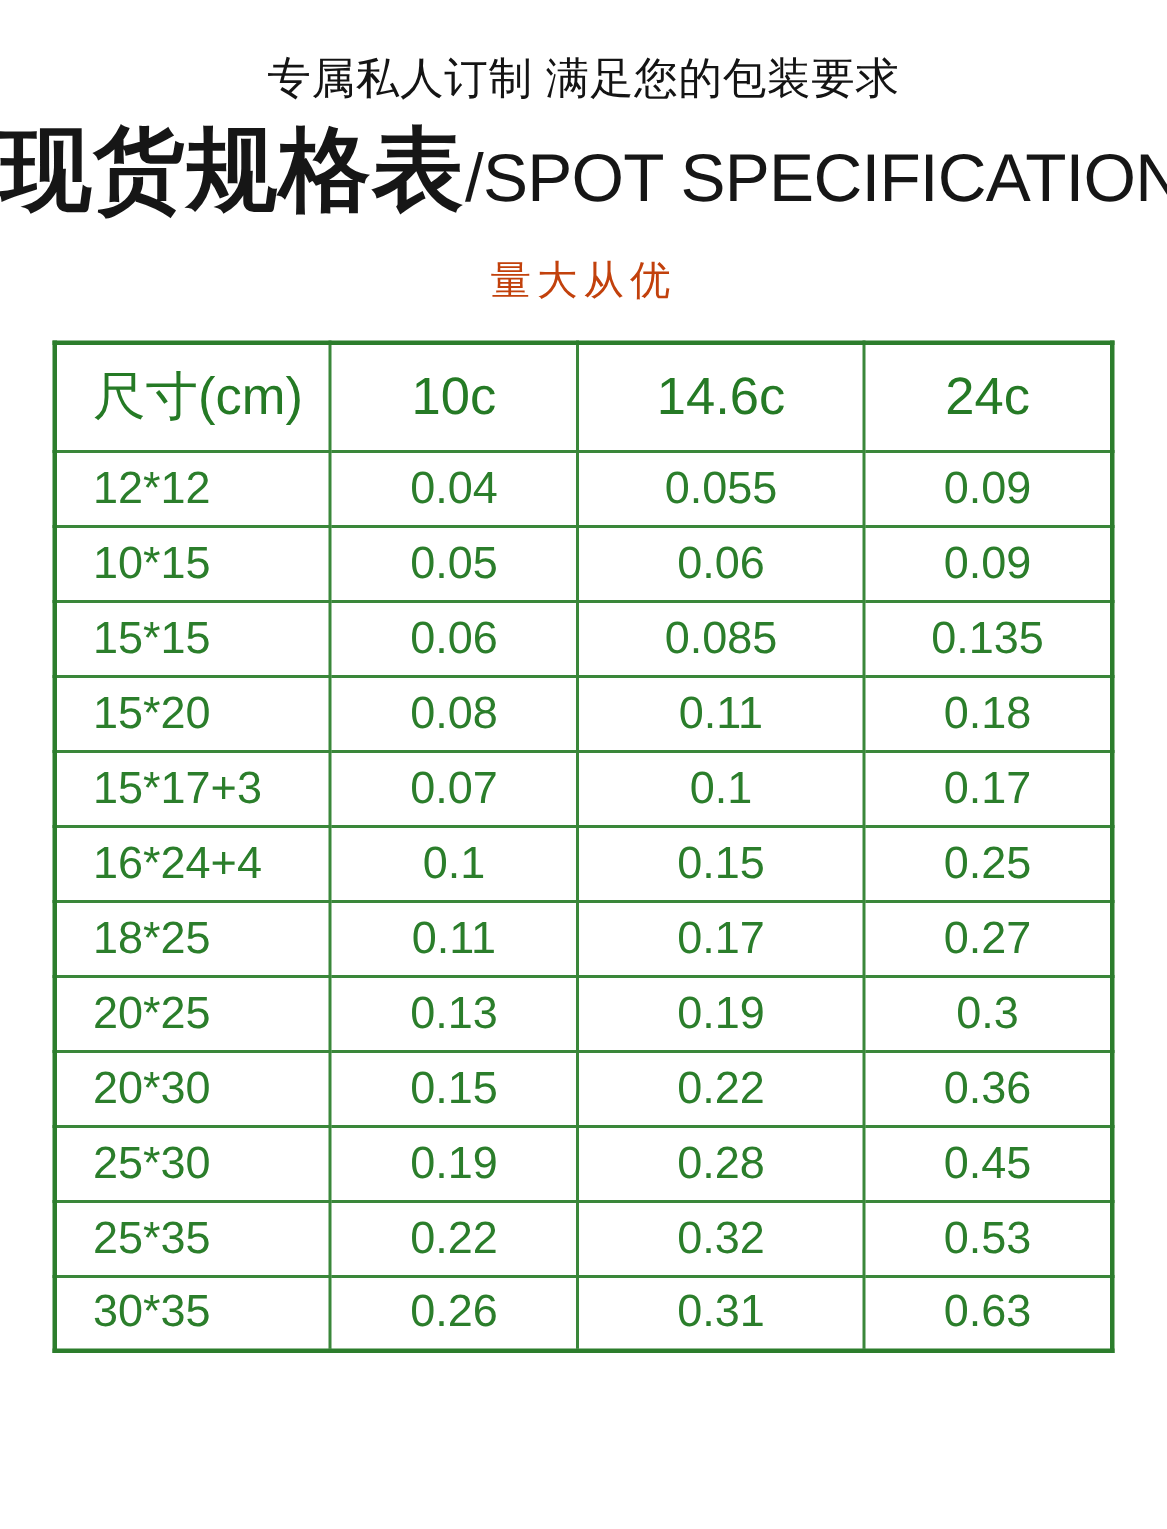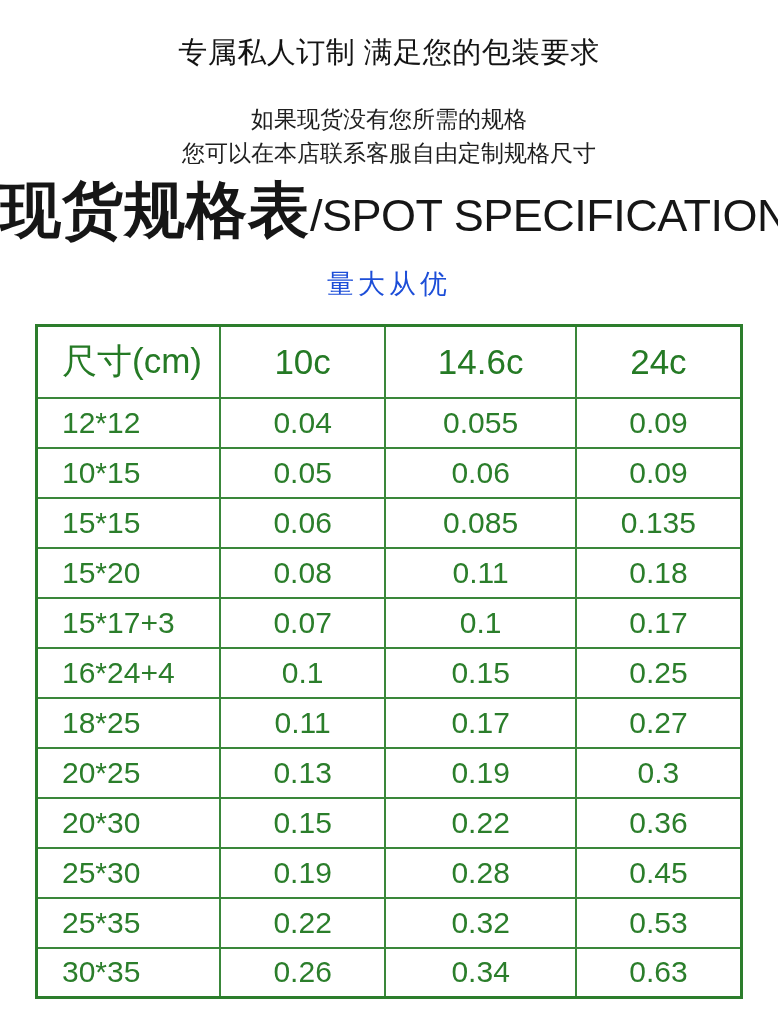--- a/index.html
+++ b/index.html
@@ -47,21 +47,21 @@
     font-weight: 500;
     letter-spacing: -0.5px;
     vertical-align: baseline;
   }
   .motto {
     margin-top: 14px;
     text-align: center;
     font-family: "DejaVu Serif", "Liberation Serif", serif;
     font-size: 27px;
     font-weight: 500;
-    color: #1d4ed8;
+    color: #c2410c;
     letter-spacing: 4px;
   }
   table.spec-table {
     margin: 22px auto 0 auto;
     width: 708px;
     border-collapse: collapse;
     table-layout: fixed;
     border: 3px solid #2c7d2c;
     color: #2b7e2b;
   }
@@ -95,24 +95,20 @@
     text-align: center;
   }
 </style>
 </head>
 <body>
 
 <div class="page">
 
   <div class="tagline">专属私人订制 满足您的包装要求</div>
 
-  <div class="note">
-    <div>如果现货没有您所需的规格</div>
-    <div>您可以在本店联系客服自由定制规格尺寸</div>
-  </div>
 
   <div class="big-title"><span class="cn">现货规格表</span><span class="en">/SPOT SPECIFICATION</span></div>
 
   <div class="motto">量大从优</div>
 
   <table class="spec-table">
     <colgroup>
       <col class="c-size">
       <col class="c-p10">
       <col class="c-p146">
@@ -189,19 +185,19 @@
         </tr>
         <tr>
           <td class="size-col">25*35</td>
           <td>0.22</td>
           <td>0.32</td>
           <td>0.53</td>
         </tr>
         <tr>
           <td class="size-col">30*35</td>
           <td>0.26</td>
-          <td>0.34</td>
+          <td>0.31</td>
           <td>0.63</td>
         </tr>
       </tbody>
   </table>
 
 </div>
 
 </body></html>

